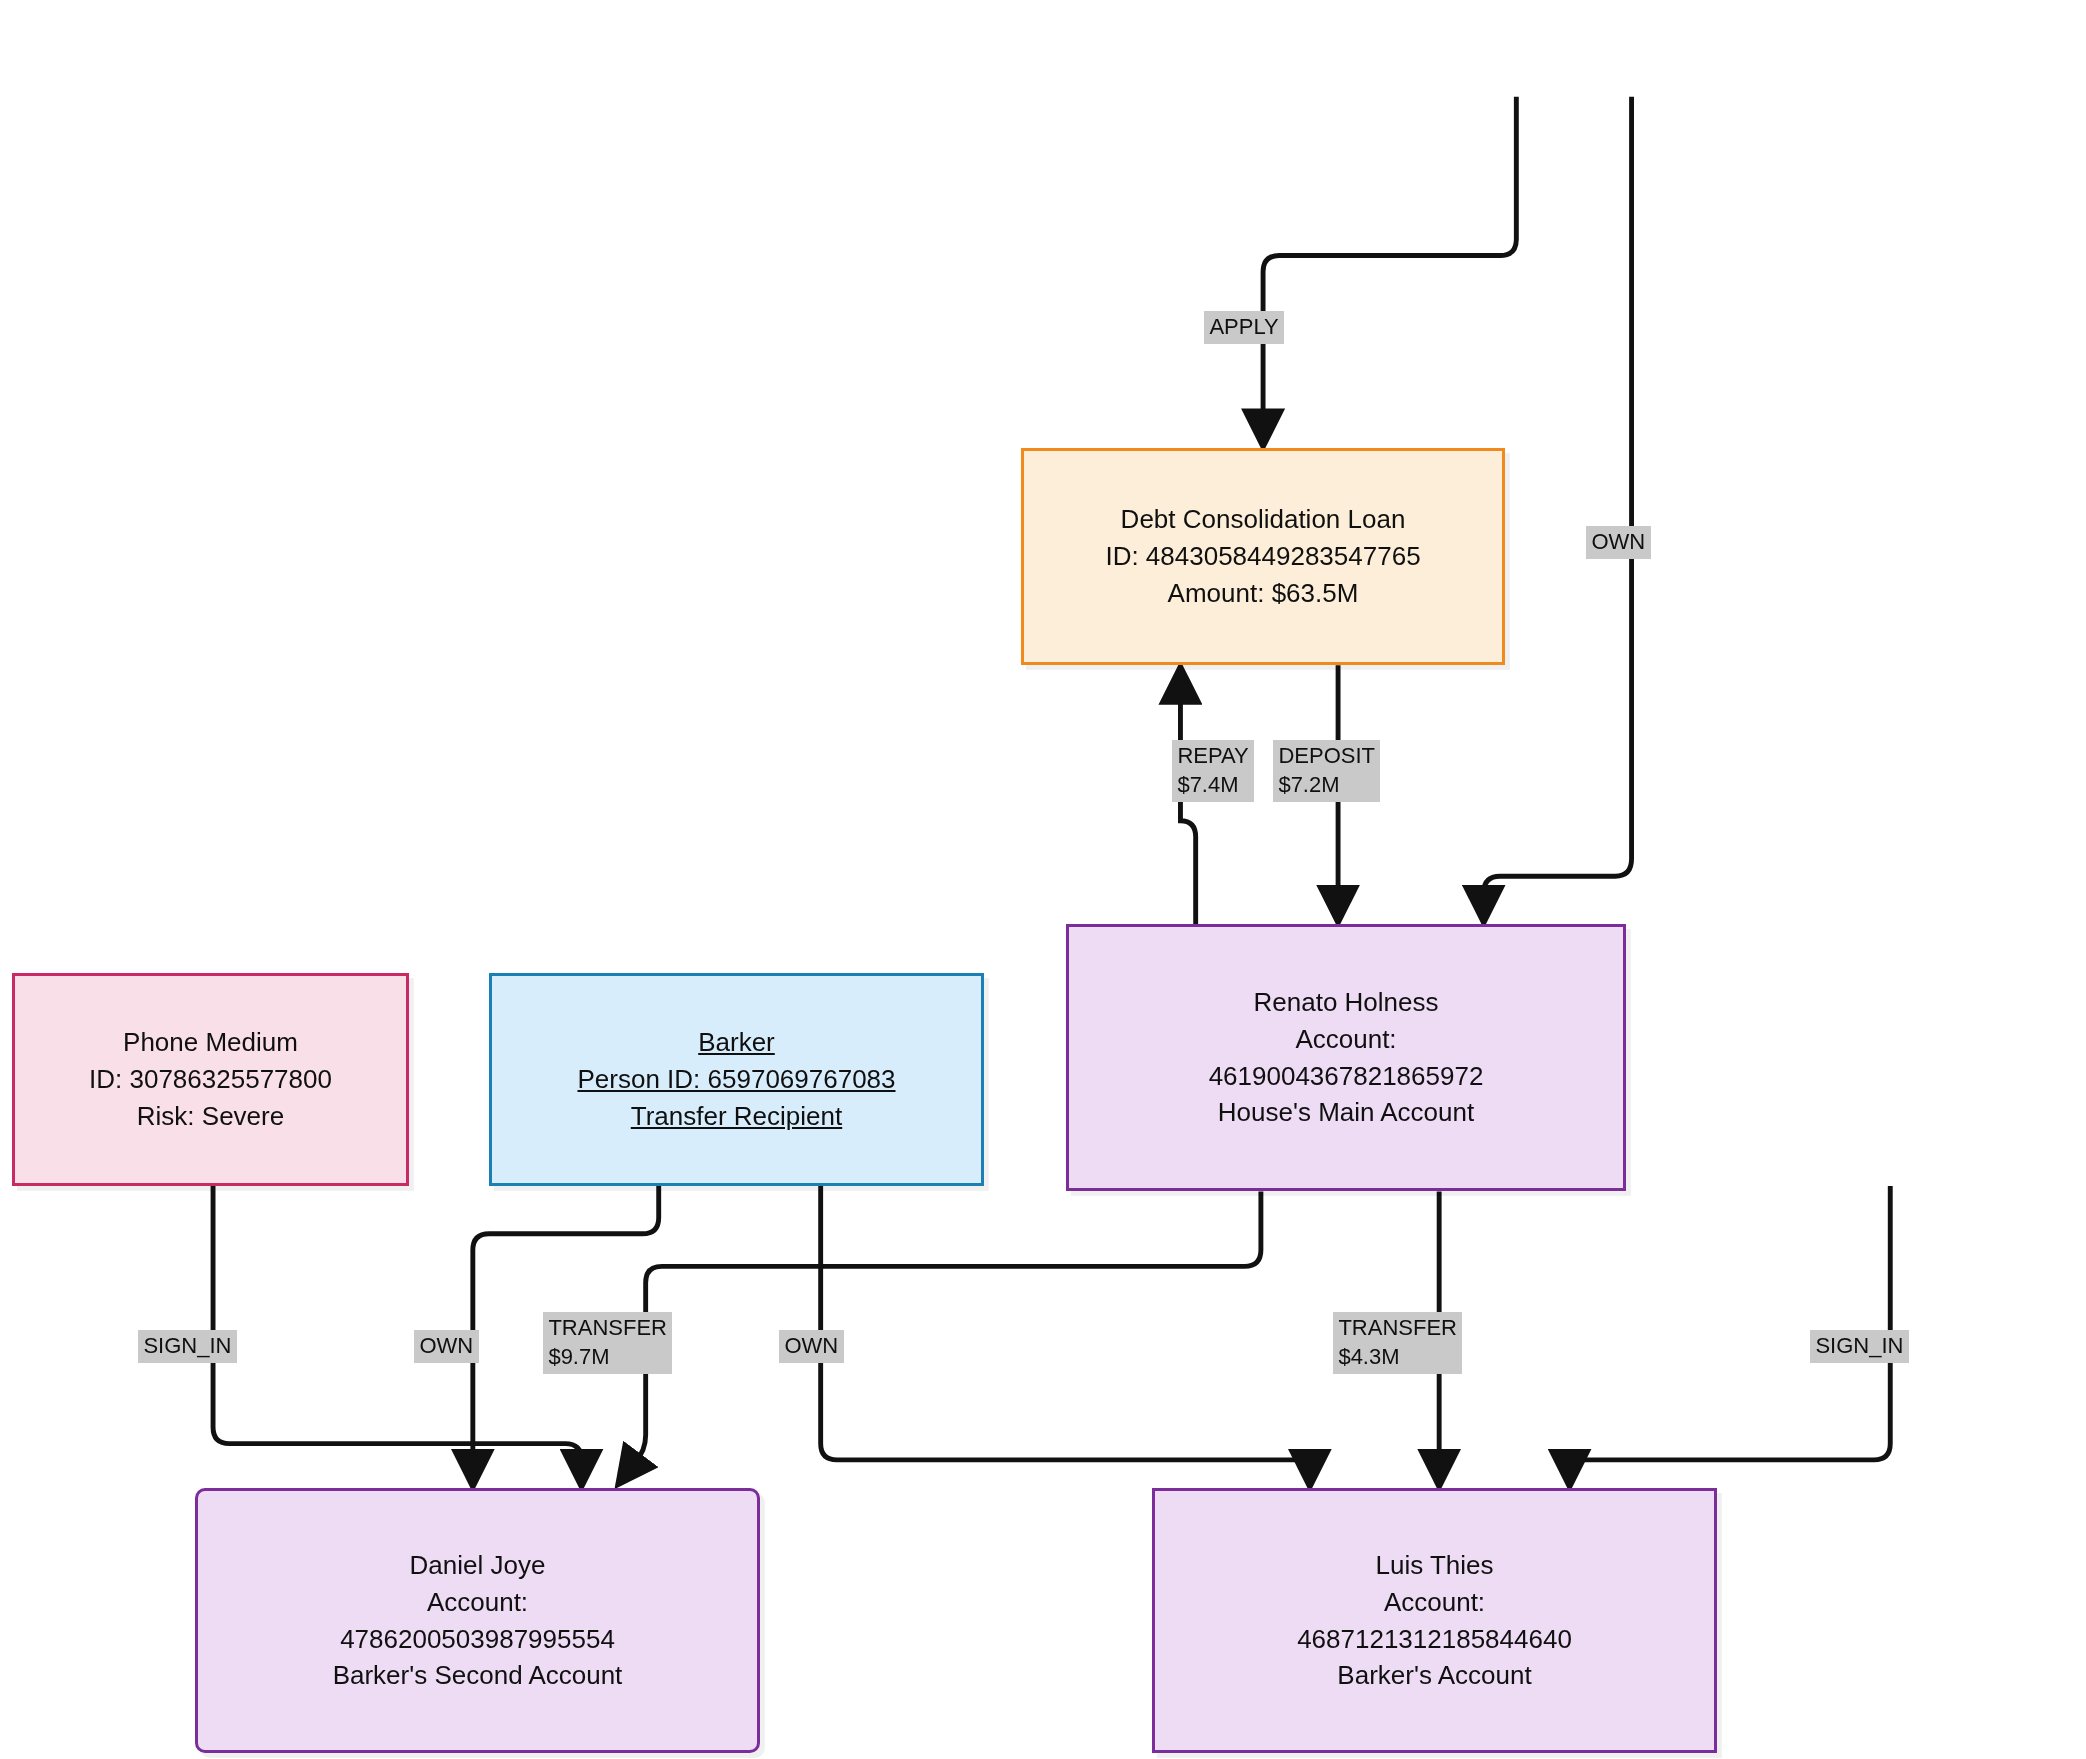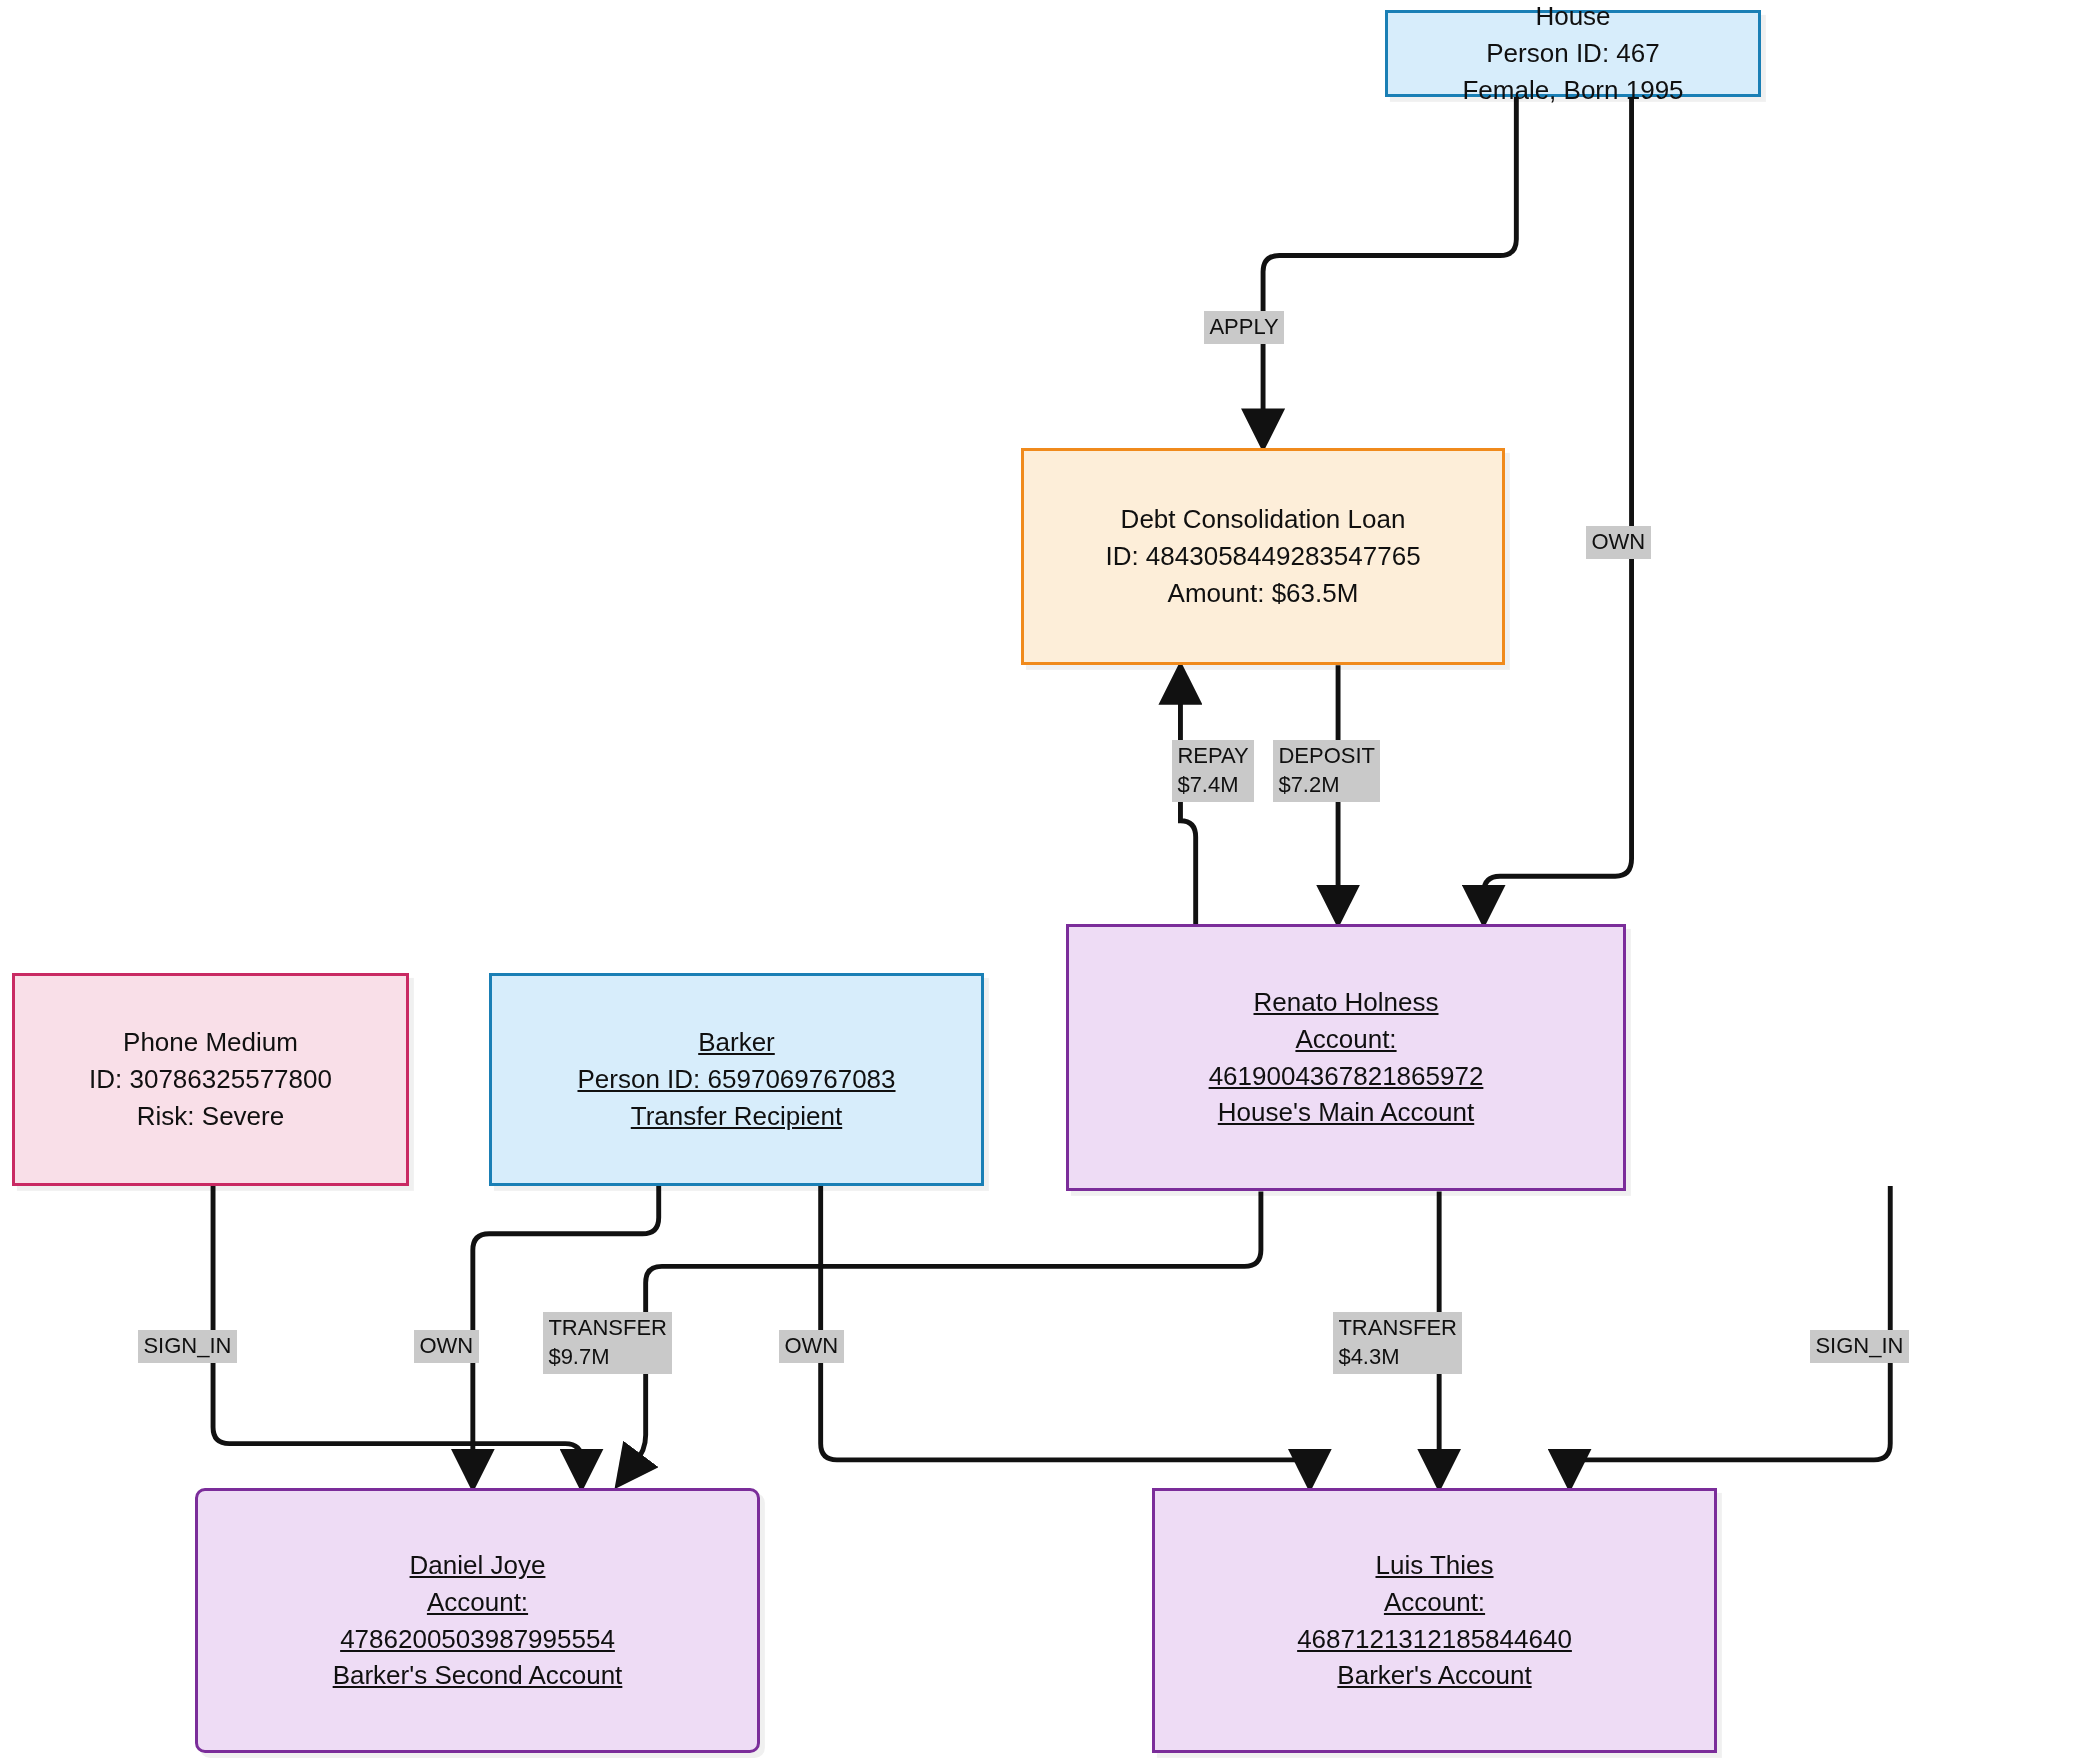--- a/index.html
+++ b/index.html
@@ -49,21 +49,20 @@
   }
   .node.loan {
     background: #fdeed9;
     border-color: #f08a1c;
     color: #101010;
   }
   .node.account {
     background: #eedcf5;
     border-color: #7b2d9a;
     color: #101010;
-    text-decoration: underline;
   }
   .node.medium {
     background: #f9dfe8;
     border-color: #c92a63;
     color: #101010;
   }
   .edge-label {
     position: absolute;
     background: #c9c9c9;
     color: #101010;
@@ -104,25 +103,20 @@
       <path d="M2320,2192 L2320,2300 Q2320,2330 2290,2330 L1218,2330 Q1188,2330 1188,2360 L1188,2640 Q1188,2670 1168,2690 L1150,2714"></path>
 
       <path d="M1510,2182 L1510,2656 Q1510,2686 1540,2686 L2380,2686 Q2410,2686 2410,2700 L2410,2714"></path>
 
       <path d="M2648,2192 L2648,2714"></path>
 
       <path d="M3478,2182 L3478,2656 Q3478,2686 3448,2686 L2918,2686 Q2888,2686 2888,2700 L2888,2714"></path>
     </g>
   </svg>
 
-  <div class="node person" style="left:1385px; top:9.8px; width:376px; height:87px; font-size:26px;">
-    <span class="line">House</span>
-    <span class="line">Person ID: 467</span>
-    <span class="line">Female, Born 1995</span>
-  </div>
 
   <div class="node loan" style="left:1021px; top:448px; width:484px; height:217px; font-size:26px;">
     <span class="line">Debt Consolidation Loan</span>
     <span class="line">ID: 4843058449283547765</span>
     <span class="line">Amount: $63.5M</span>
   </div>
 
   <div class="node account" style="left:1066px; top:924px; width:560px; height:267px; font-size:26px;">
     <span class="line">Renato Holness</span>
     <span class="line">Account:</span>

